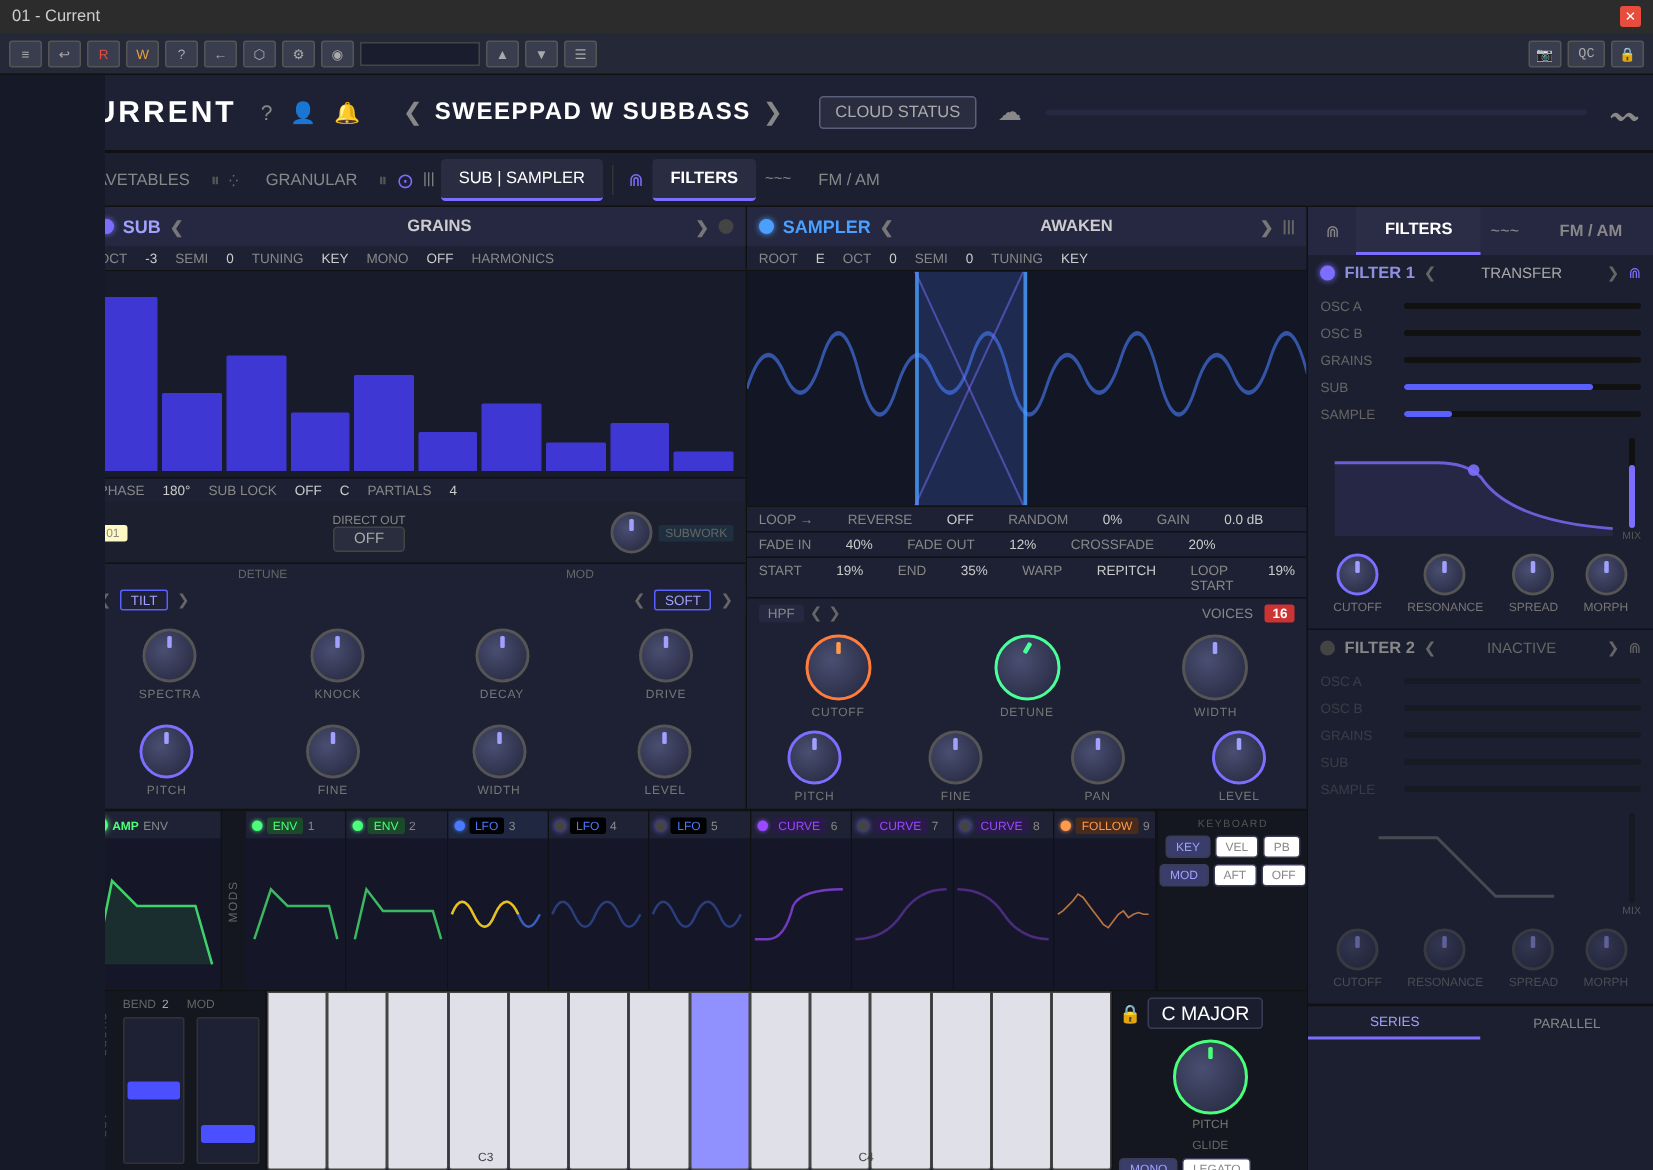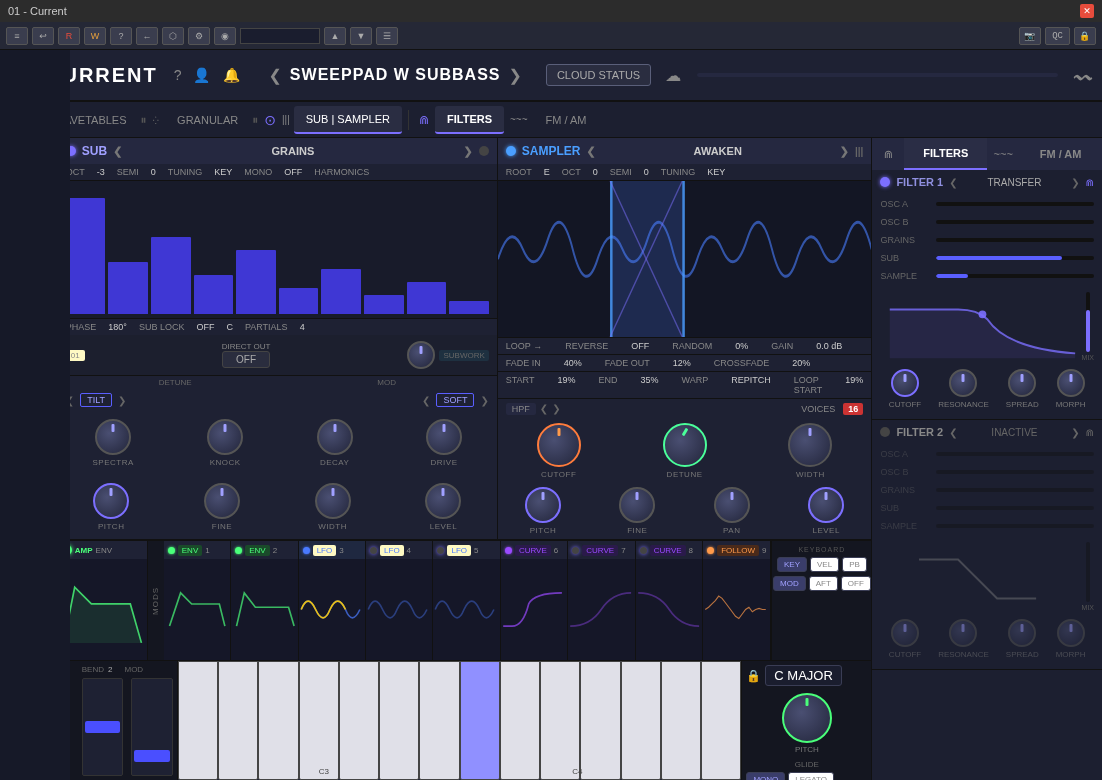--- a/index.html
+++ b/index.html
@@ -518,21 +518,21 @@
       font-size: 8px;
     }
     .mod-type-badge {
       background: #333;
       color: #aaa;
       padding: 1px 4px;
       border-radius: 2px;
       font-size: 8px;
     }
     .mod-type-badge.env { background: #1a4a2a; color: #4aff7a; }
-    .mod-type-badge.lfo { background: #fef9c3; color: #4a7aff; }
+    .mod-type-badge.lfo { background: #000000; color: #4a7aff; }
     .mod-type-badge.curve { background: #2a1a4a; color: #9a4aff; }
     .mod-type-badge.follow { background: #4a2a1a; color: #ff9a4a; }
     .mod-number { color: #888; font-size: 8px; }
     .mod-waveform {
       flex: 1;
       background: #151728;
       display: flex;
       align-items: center;
       justify-content: center;
       position: relative;
@@ -1472,16 +1472,20 @@
           </div>
           <div class="knob-container">
             <div class="knob knob-sm">
                 <div class="knob-indicator"></div>
               </div>
             <span class="filter-knob-label">MORPH</span>
           </div>
         </div>
       </div>
 
+      <div class="series-parallel">
+        <div class="series-btn active">SERIES</div>
+        <div class="parallel-btn">PARALLEL</div>
+      </div>
     </div>
 
   </div>
 </div>
 
 </body></html>

